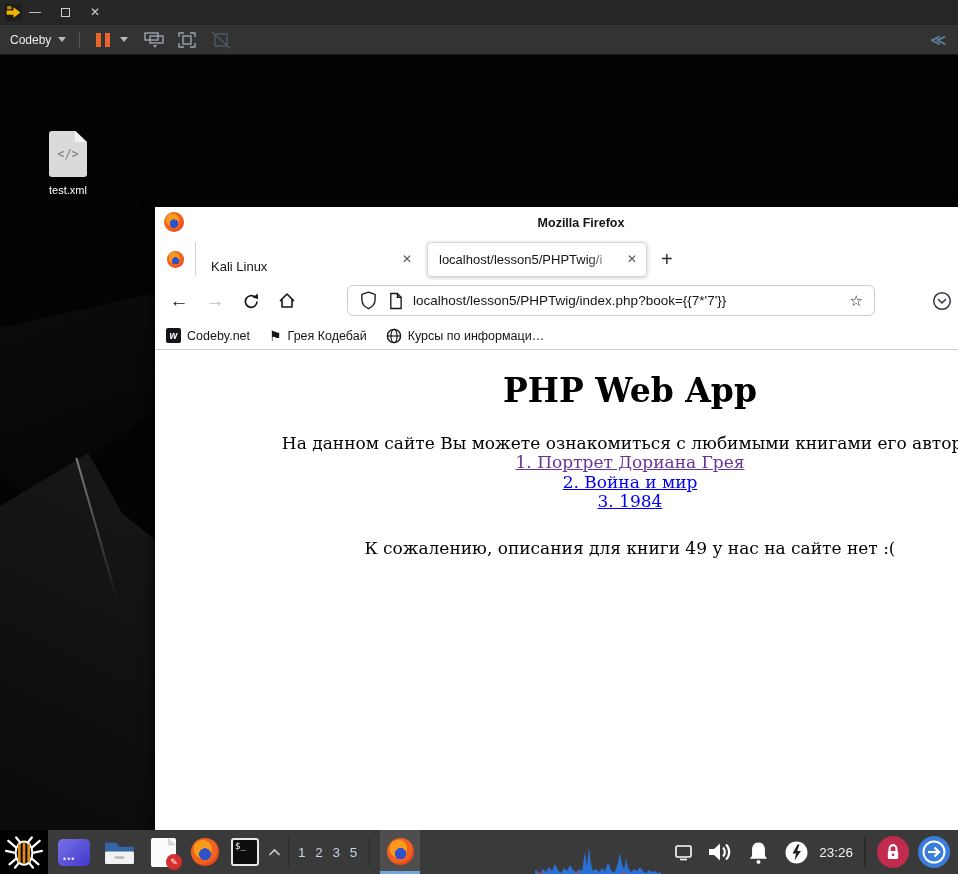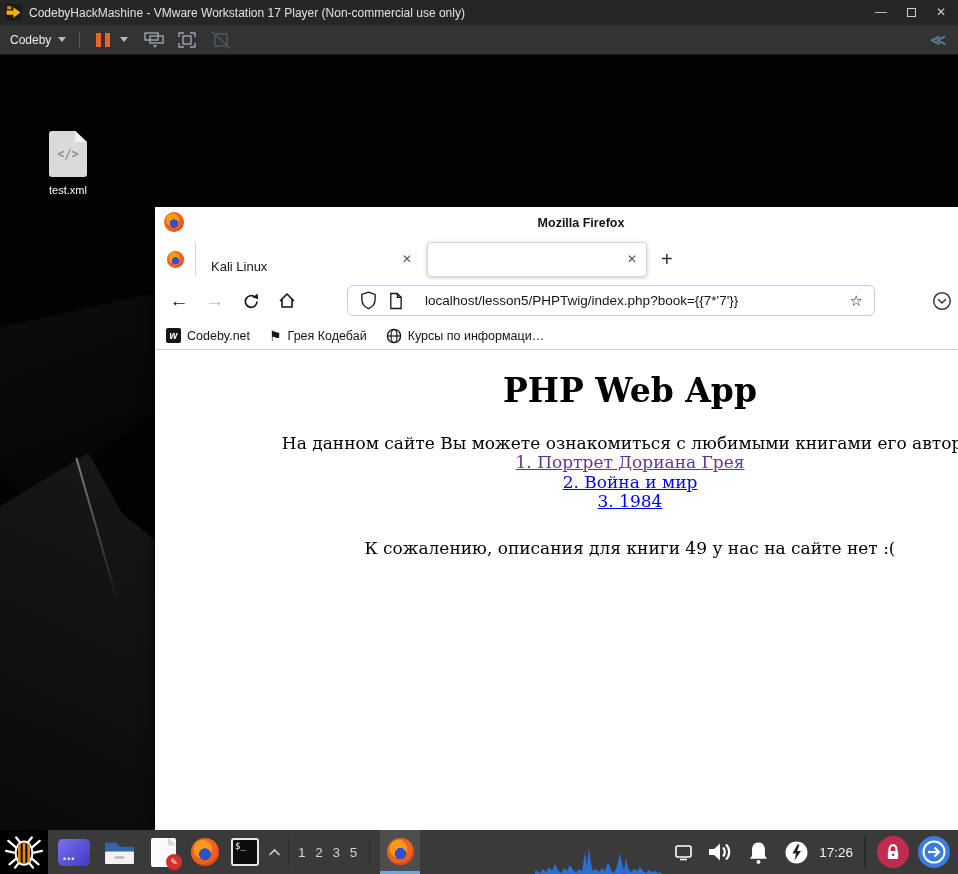--- a/index.html
+++ b/index.html
@@ -75,21 +75,21 @@
   .ff-navbar { position:absolute; top:73px; left:0; width:100%; height:42px; background:#ffffff; }
   .nav-ico { position:absolute; top:0; height:42px; display:flex; align-items:center; justify-content:center; width:26px; }
   .nav-back { left:11px; font-size:19px; color:#15141a; }
   .nav-fwd { left:47px; font-size:19px; color:#b9b9c2; }
   .nav-reload { left:83px; }
   .nav-home { left:119px; }
   .urlbar { position:absolute; left:192px; top:5px; width:528px; height:31px; background:#ffffff;
     border:1px solid #c7cddd; border-radius:6px; display:flex; align-items:center; }
   .urlbar .shield { margin-left:12px; }
   .urlbar .page-ic { margin-left:11px; }
-  .url-text { margin-left:22px; font-size:13.5px; color:#15141a; white-space:nowrap; overflow:hidden; flex:1; }
+  .url-text { margin-left:10px; font-size:13.5px; color:#15141a; white-space:nowrap; overflow:hidden; flex:1; }
   .url-star { margin:0 11px 0 6px; font-size:15px; color:#15141a; }
   .pocket { position:absolute; left:777px; top:11px; }
   .ff-bookmarks { position:absolute; top:115px; left:0; width:100%; height:27px; background:#ffffff;
     display:flex; align-items:center; padding-left:11px; gap:19px; }
   .bm-item { display:flex; align-items:center; gap:6px; font-size:12.5px; color:#15141a; }
   .bm-badge { width:15px; height:15px; background:#15141a; border-radius:2px; color:#fff;
     font-size:10px; font-weight:bold; font-style:italic; text-align:center; line-height:15px; }
   .bm-flag { font-size:14px; color:#15141a; line-height:14px; }
   .ff-content { position:absolute; top:142px; left:0; width:100%; bottom:0; background:#ffffff;
     border-top:1px solid #cfcfcf; text-align:center; color:#000;
@@ -136,21 +136,20 @@
 </style>
 </head>
 <body>
 
 <div class="vm-titlebar">
   <svg class="vm-logo" viewBox="0 0 16 16">
     <rect x="0" y="0" width="16" height="16" rx="2" fill="#1c1c1c"></rect>
     <polygon points="1.5,6 8,6 8,3 14.5,8 8,13 8,10 1.5,10" fill="#efb300"></polygon>
     <polygon points="2,2 6,2 6,5 2,5" fill="#c98f00"></polygon>
   </svg>
-  <div class="vm-title">CodebyHackMashine - VMware Workstation 17 Player (Non-commercial use only)</div>
   <div class="vm-ctrls">
     <span>—</span>
     <span class="maxbox"></span>
     <span>✕</span>
   </div>
 </div>
 
 <div class="vm-toolbar">
   <div class="player-menu">
     <span>Codeby</span>
@@ -204,20 +203,21 @@
     </div>
 
     <div class="ff-tabbar">
       <span class="fficon"></span>
       <div class="tab-vsep"></div>
       <div class="tab1">
         <span class="tab1-label">Kali Linux</span>
         <span class="tab1-close">✕</span>
       </div>
       <div class="tab2">
+        <span class="tab2-label">localhost/lesson5/PHPTwig/i</span>
         <span class="tab2-close">✕</span>
       </div>
       <span class="newtab">+</span>
     </div>
 
     <div class="ff-navbar">
       <span class="nav-ico nav-back">←</span>
       <span class="nav-ico nav-fwd">→</span>
       <span class="nav-ico nav-reload">
         <svg width="19" height="19" viewBox="0 0 19 19">
@@ -354,21 +354,21 @@
       <path d="M12,2.5 c-4.2,0 -6.2,3.2 -6.2,7.2 v5.3 l-2,3 h16.4 l-2,-3 v-5.3 c0,-4 -2,-7.2 -6.2,-7.2 z" fill="#ffffff"></path>
       <circle cx="12" cy="21" r="1.9" fill="#ffffff"></circle>
     </svg>
   </span>
   <span class="tb-right-ico">
     <svg width="25" height="25" viewBox="0 0 25 25">
       <circle cx="12.5" cy="12.5" r="11" fill="#ffffff"></circle>
       <polygon points="13.5,4.5 8.5,13.5 12,13.5 10.5,20.5 17,11 13.2,11 15.5,4.5" fill="#222222"></polygon>
     </svg>
   </span>
-  <span class="tb-clock">17:26</span>
+  <span class="tb-clock">23:26</span>
   <div class="tb-sep2"></div>
   <div class="circle-badge lock-badge">
     <svg width="22" height="22" viewBox="0 0 32 32">
       <path d="M11,15 v-4 a5,5 0 0 1 10,0 v4" fill="none" stroke="#ffffff" stroke-width="3"></path>
       <rect x="8.5" y="14.5" width="15" height="11.5" rx="1.5" fill="#ffffff"></rect>
       <circle cx="16" cy="20" r="2" fill="#c12b4e"></circle>
     </svg>
   </div>
   <div class="circle-badge logout-badge">
     <svg width="32" height="32" viewBox="0 0 32 32">

